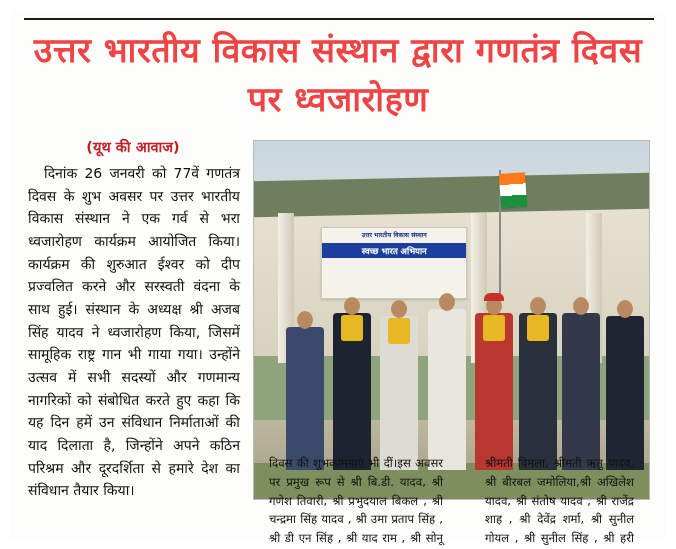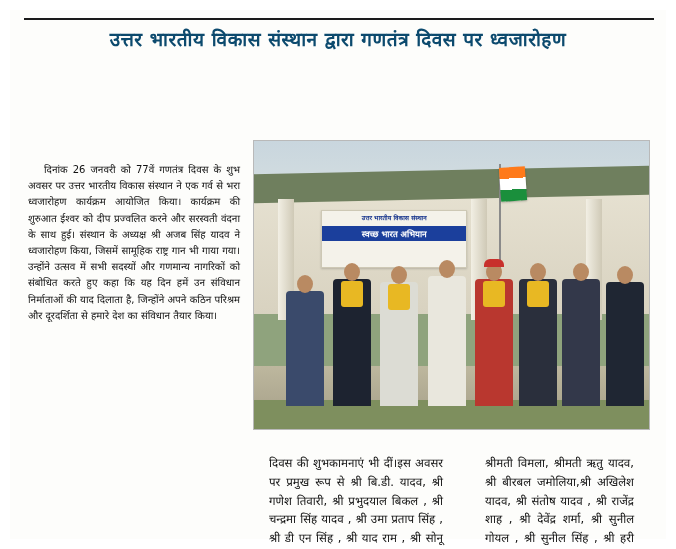--- a/index.html
+++ b/index.html
@@ -29,23 +29,23 @@
   }
   
   .headline {
     position: absolute;
     left: 16px;
     top: 16px;
     width: 624px;
     text-align: center;
     font-family: "DejaVu Sans", sans-serif;
     font-weight: bold;
-    font-size: 19px;
+    font-size: 34px;
     line-height: 1.45;
-    color: #0c4a6e;
+    color: #ef4444;
     letter-spacing: 0.5px;
   }
   .rule-top {
     position: absolute;
     left: 14px;
     top: 8px;
     width: 630px;
     height: 2px;
     background: #1a1a1a;
   }
@@ -61,36 +61,36 @@
     font-size: 14.5px;
     color: #c22026;
   }
   
   .col-left {
     position: absolute;
     left: 18px;
     top: 152px;
     width: 212px;
     font-family: "DejaVu Sans", sans-serif;
-    font-size: 10px;
+    font-size: 14px;
     line-height: 1.62;
     color: #111;
     text-align: justify;
     text-justify: inter-word;
   }
   .col-left p { margin: 0 0 9px 0; }
   .col-left p.indent { text-indent: 16px; }
 
   
   .photo {
     position: absolute;
     left: 243px;
     top: 130px;
     width: 397px;
-    height: 290px;
+    height: 360px;
     background: #8fa37d;
     overflow: hidden;
     border: 1px solid #b9b9b9;
     box-sizing: border-box;
   }
   .sky {
     position: absolute; left:0; top:0; width:100%; height:38%;
     background: linear-gradient(#c9d6de, #dfe6e2);
   }
   .building {
@@ -197,20 +197,21 @@
 </head>
 <body>
 
 <div id="page">
   <div class="paper">
 
     <div class="rule-top"></div>
 
     <div class="headline">उत्तर भारतीय विकास संस्थान द्वारा गणतंत्र दिवस पर ध्वजारोहण</div>
 
+    <div class="subhead">(यूथ की आवाज)</div>
 
     <div class="col-left">
       <p class="indent">दिनांक 26 जनवरी को 77वें गणतंत्र दिवस के शुभ अवसर पर उत्तर भारतीय विकास संस्थान ने एक गर्व से भरा ध्वजारोहण कार्यक्रम आयोजित किया। कार्यक्रम की शुरुआत ईश्वर को दीप प्रज्वलित करने और सरस्वती वंदना के साथ हुई। संस्थान के अध्यक्ष श्री अजब सिंह यादव ने ध्वजारोहण किया, जिसमें सामूहिक राष्ट्र गान भी गाया गया। उन्होंने उत्सव में सभी सदस्यों और गणमान्य नागरिकों को संबोधित करते हुए कहा कि यह दिन हमें उन संविधान निर्माताओं की याद दिलाता है, जिन्होंने अपने कठिन परिश्रम और दूरदर्शिता से हमारे देश का संविधान तैयार किया।</p>
     </div>
 
     <div class="photo">
       <div class="sky"></div>
       <div class="building"></div>
       <div class="roof-canopy"></div>
       <div class="col-pillar" style="left:6%;"></div>

